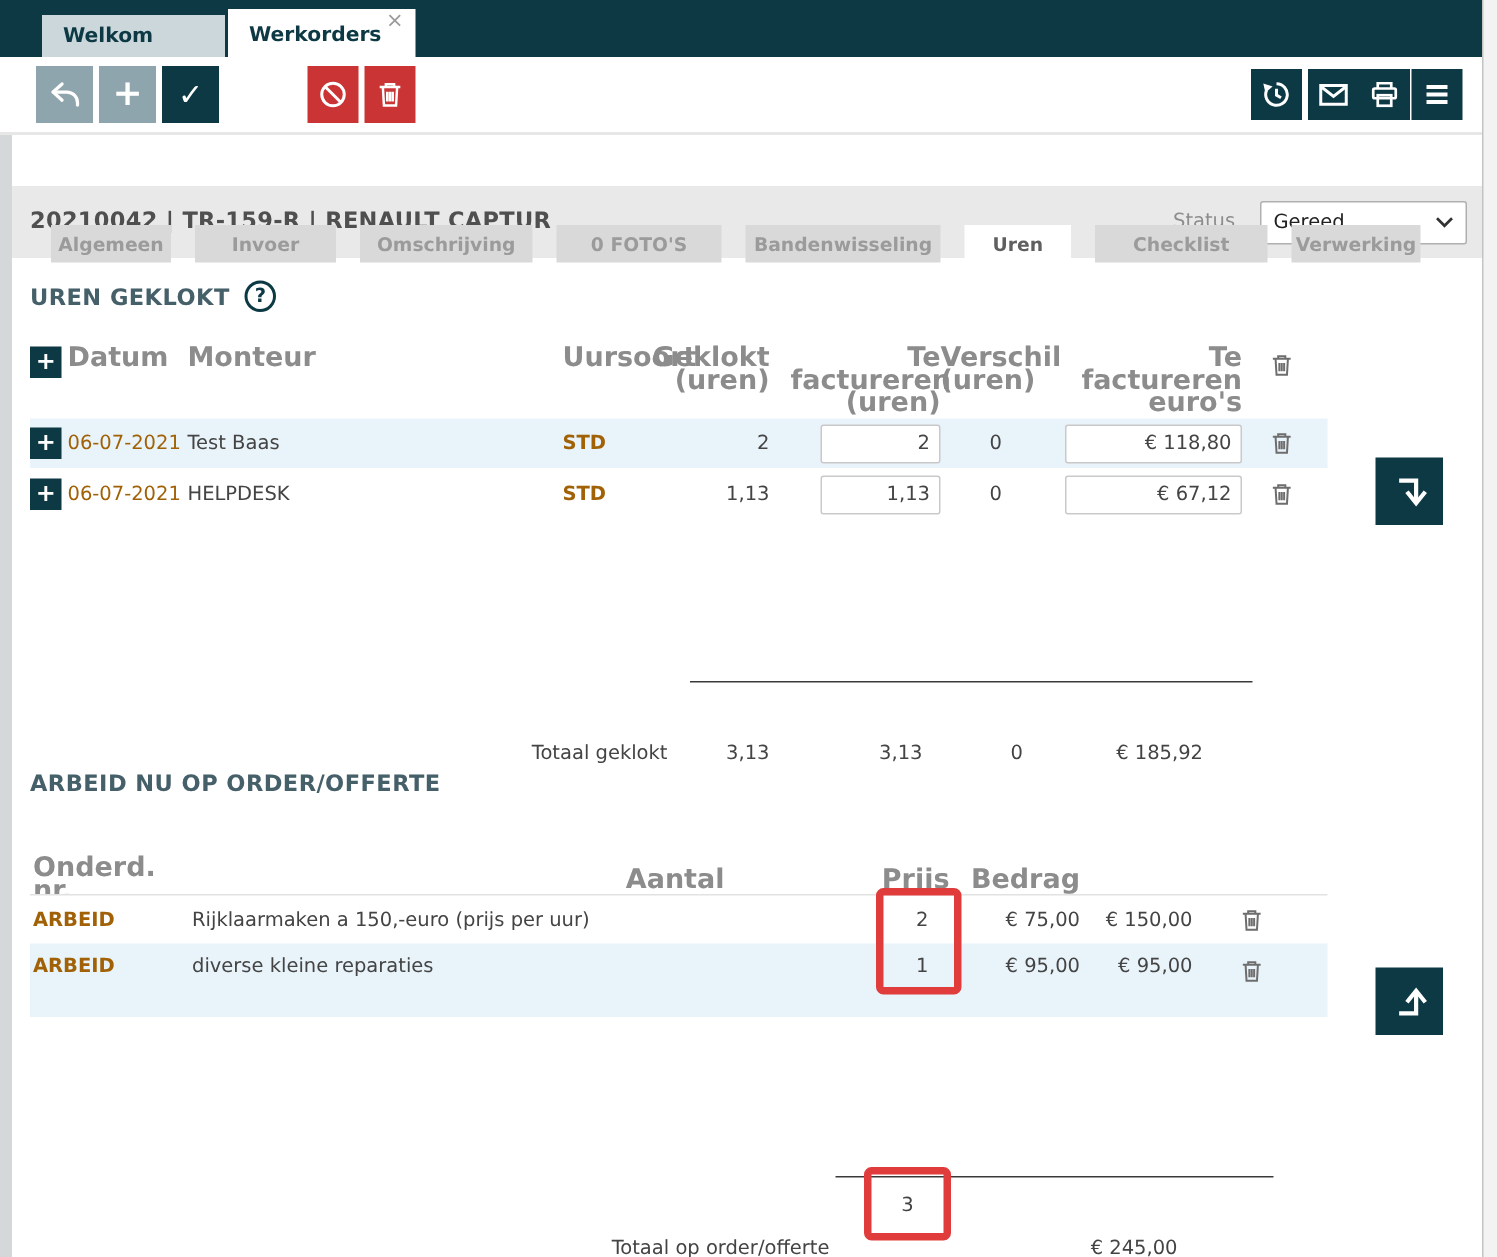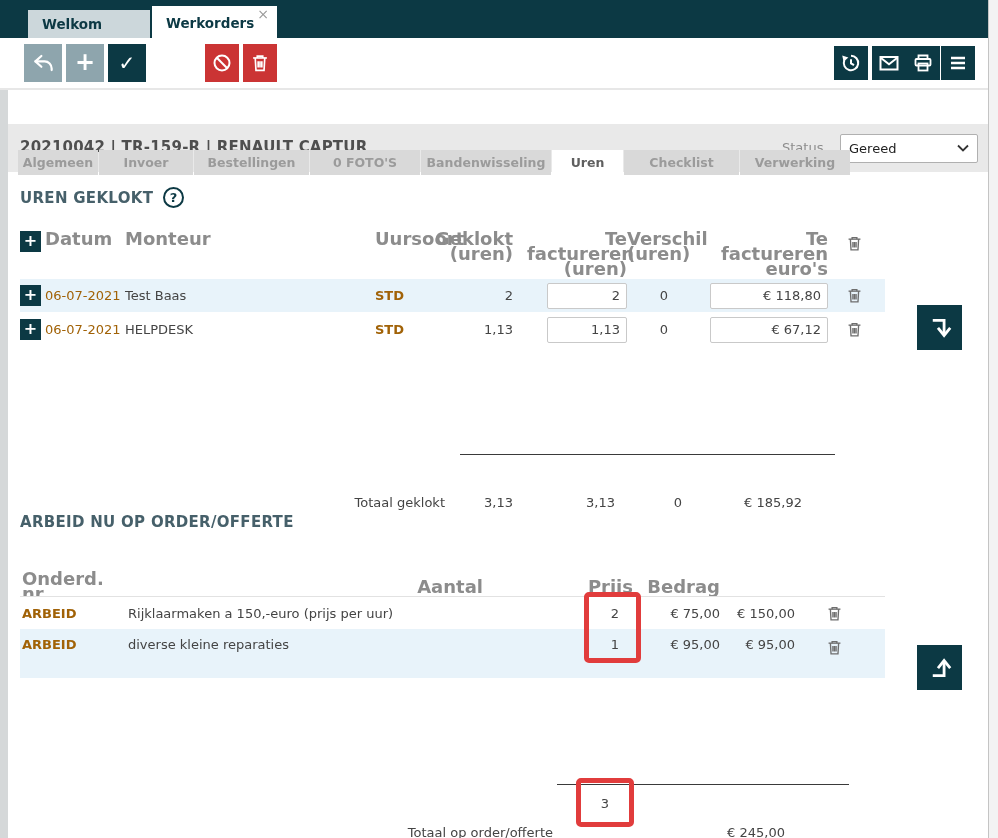--- a/index.html
+++ b/index.html
@@ -30,21 +30,21 @@
 
   
   .order-band { position:absolute; left:8px; top:92px; width:980px; height:48px; background:#e9e9e9;margin-top:32px; }
   .order-title { position:absolute; left:12px; top:14px; font-size:15px; font-weight:bold; color:#4f4f4f; letter-spacing:0.2px; }
   .status-label { position:absolute; left:774px; top:16px; font-size:13px; color:#8d8d8d; }
   .status-wrap { position:absolute; left:832px; top:10px; width:138px; height:29px; }
   .status-wrap select { width:100%; height:100%; border:1px solid #b0b0b0; border-radius:2px; background:#fff; font-family:inherit; font-size:13px; color:#222; padding-left:8px; -webkit-appearance:none; appearance:none; }
   .status-chevron { position:absolute; right:9px; top:10px; pointer-events:none; }
 
   
-  .nav-tabs { position:absolute; left:18px; top:150px; height:25px; display:flex; gap:1px; }
+  .nav-tabs { position:absolute; left:34px; top:150px; height:25px; display:flex; gap:16px; }
   .ntab { height:25px; line-height:25px; text-align:center; background:#d9d9d9; color:#9b9b9b; font-size:12.5px; font-weight:bold; cursor:pointer; }
   .ntab.active { background:#ffffff; color:#5f5f5f; }
 
   
   .sec-heading { position:absolute; left:20px; font-size:15px; font-weight:bold; color:#46606a; letter-spacing:0.3px; display:flex; align-items:center; gap:10px; }
   .help-circle { width:21px; height:21px; border:2px solid #0c3944; border-radius:50%; color:#0c3944; font-size:13px; font-weight:bold; display:inline-flex; align-items:center; justify-content:center; cursor:pointer; }
 
   
   .t1-grid { position:absolute; left:20px; display:grid; grid-template-columns:25px 80px 250px 60px 92px 100px 81px 120px 57px; align-items:center; }
   .t1-header { top:231px; height:38px; align-items:start; }
@@ -188,26 +188,26 @@
         <svg width="12" height="8" viewBox="0 0 12 8" fill="none" stroke="#333" stroke-width="1.8">
           <polyline points="1,1.5 6,6.5 11,1.5"></polyline>
         </svg>
       </span>
     </div>
   </div>
 
   <div class="nav-tabs">
     <div class="ntab" style="width:80px;">Algemeen</div>
     <div class="ntab" style="width:94px;">Invoer</div>
-    <div class="ntab" style="width:115px;">Bestellingen</div>
+    <div class="ntab" style="width:115px;">Omschrijving</div>
     <div class="ntab" style="width:110px;">0 FOTO'S</div>
     <div class="ntab" style="width:130px;">Bandenwisseling</div>
     <div class="ntab active" style="width:71px;">Uren</div>
     <div class="ntab" style="width:115px;">Checklist</div>
-    <div class="ntab" style="width:110px;">Verwerking</div>
+    <div class="ntab" style="width:86px;">Verwerking</div>
   </div>
 
   <div class="sec-heading" style="top:187px;">
     <span>UREN GEKLOKT</span>
     <span class="help-circle">?</span>
   </div>
 
   <div class="t1-grid t1-header t1">
     <div class="mini-plus">+</div>
     <div class="hdr">Datum</div>

